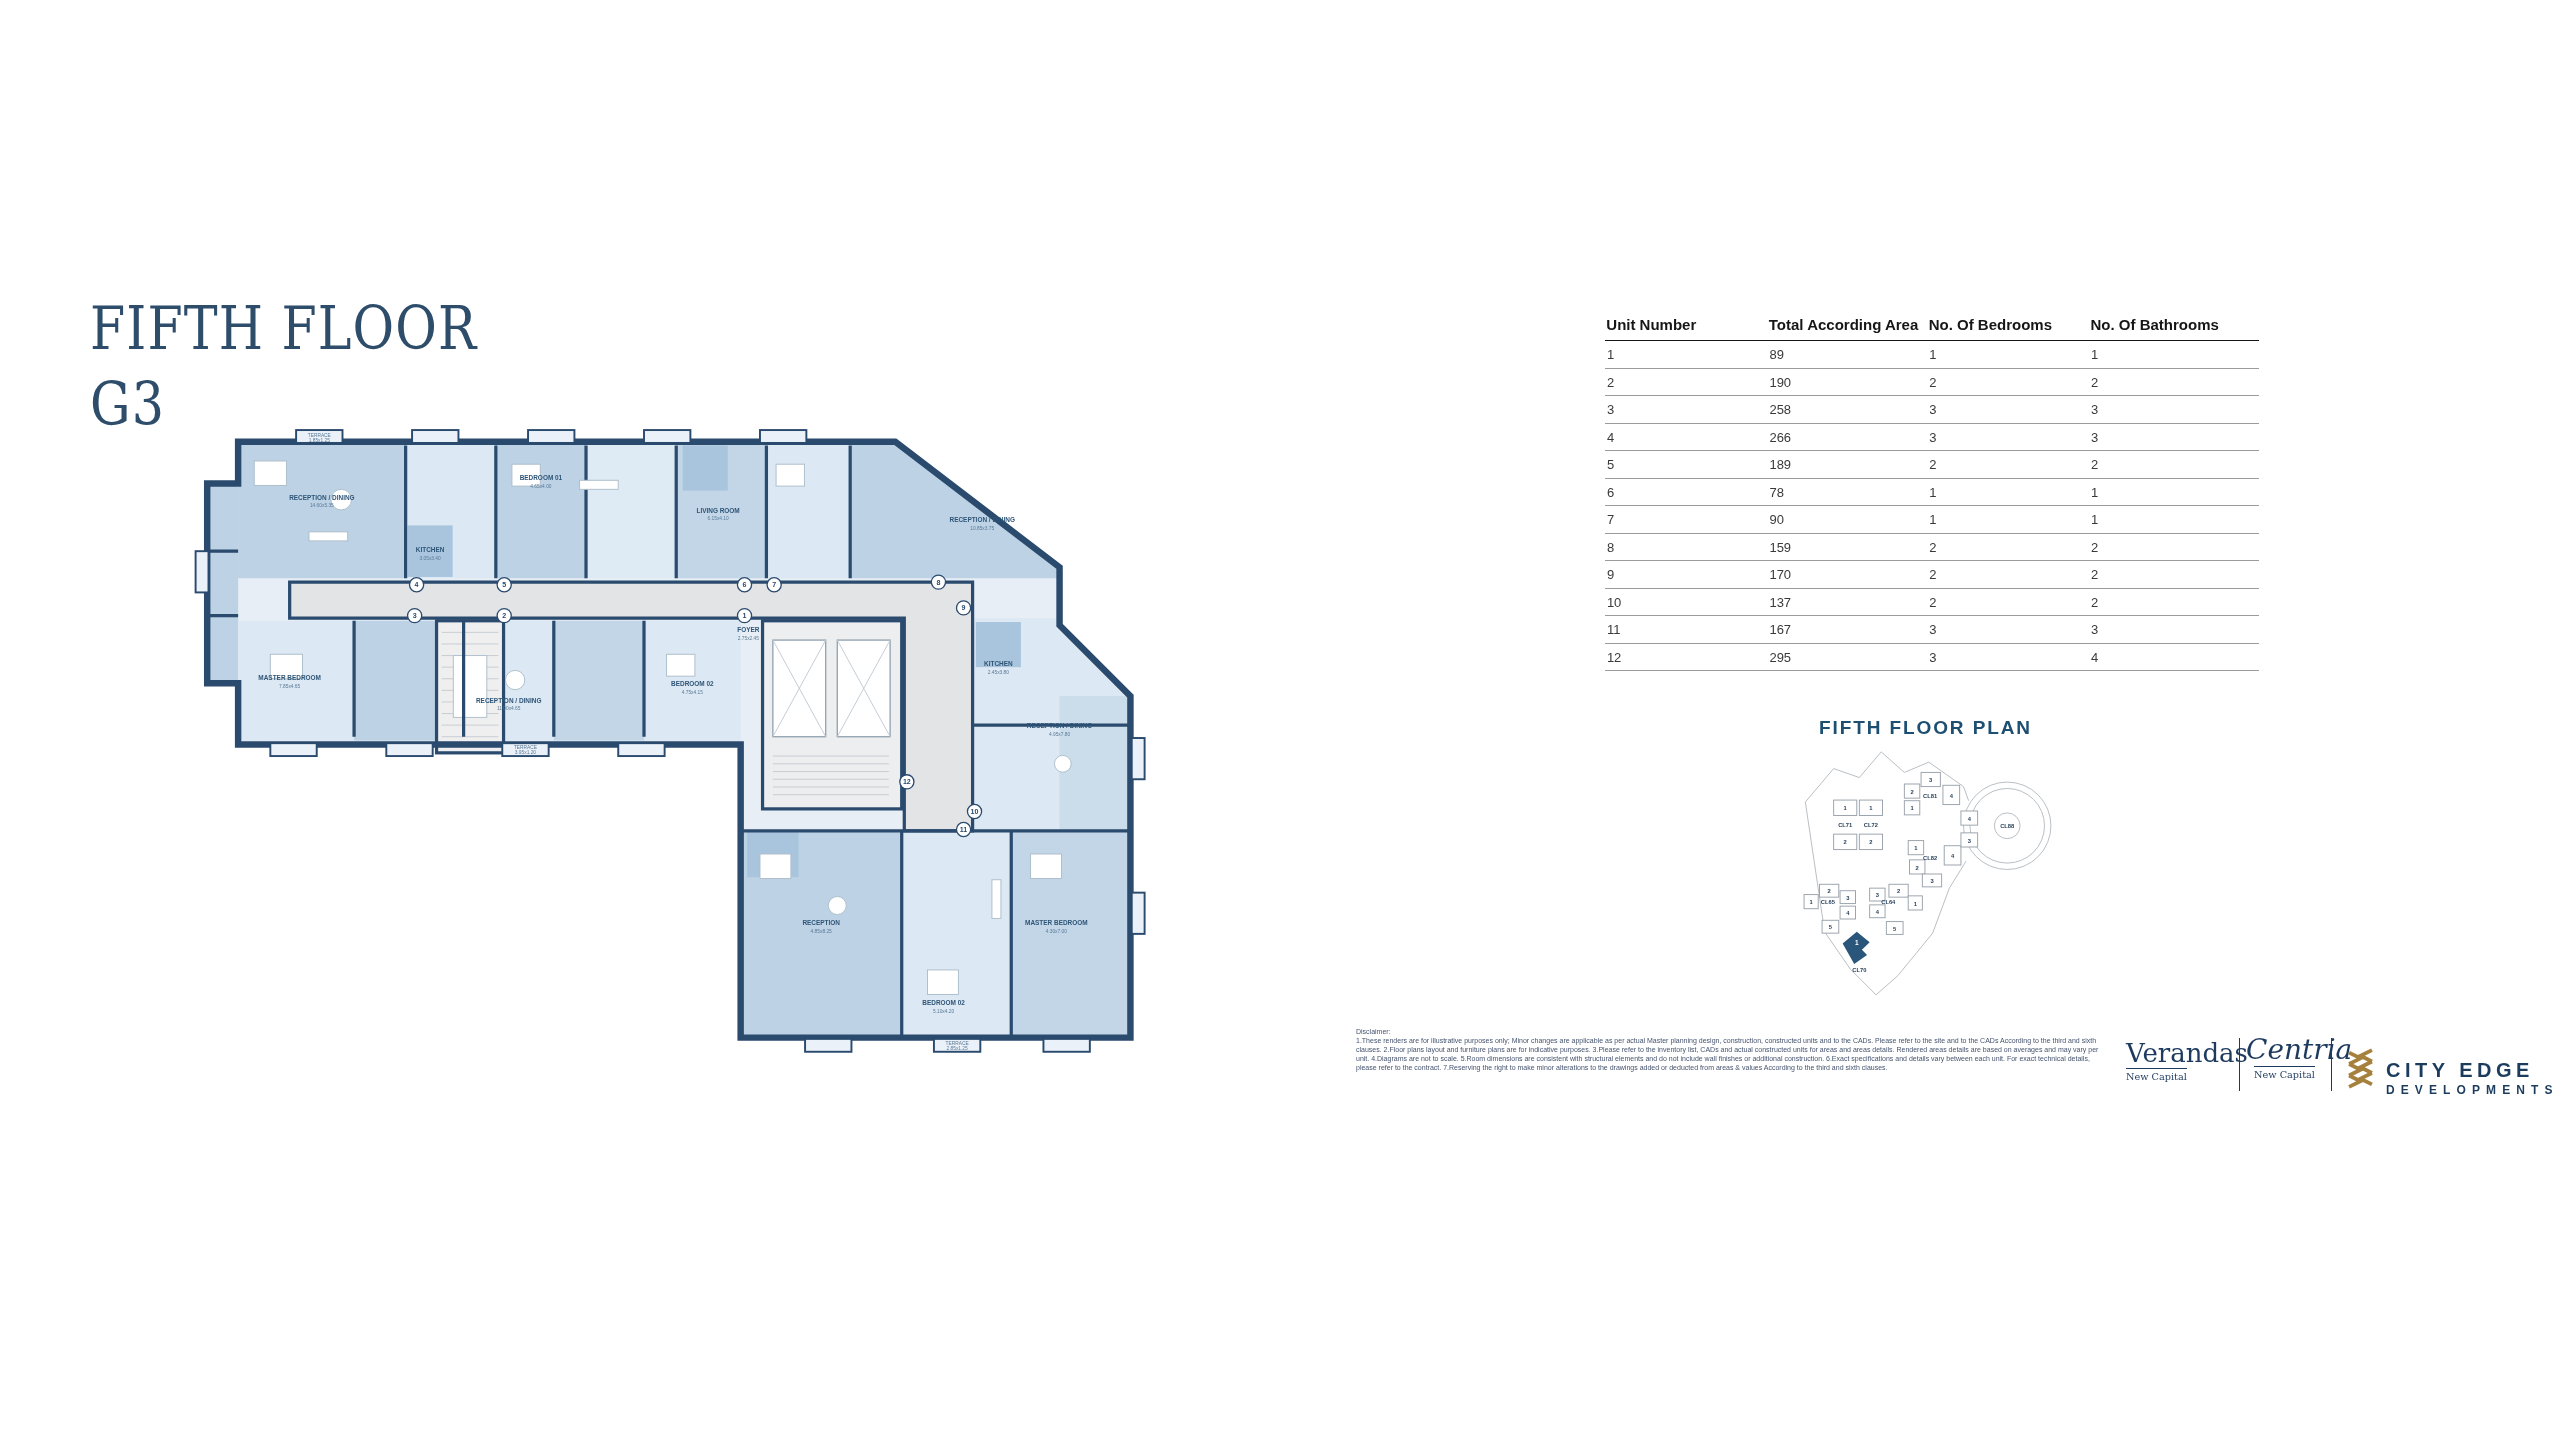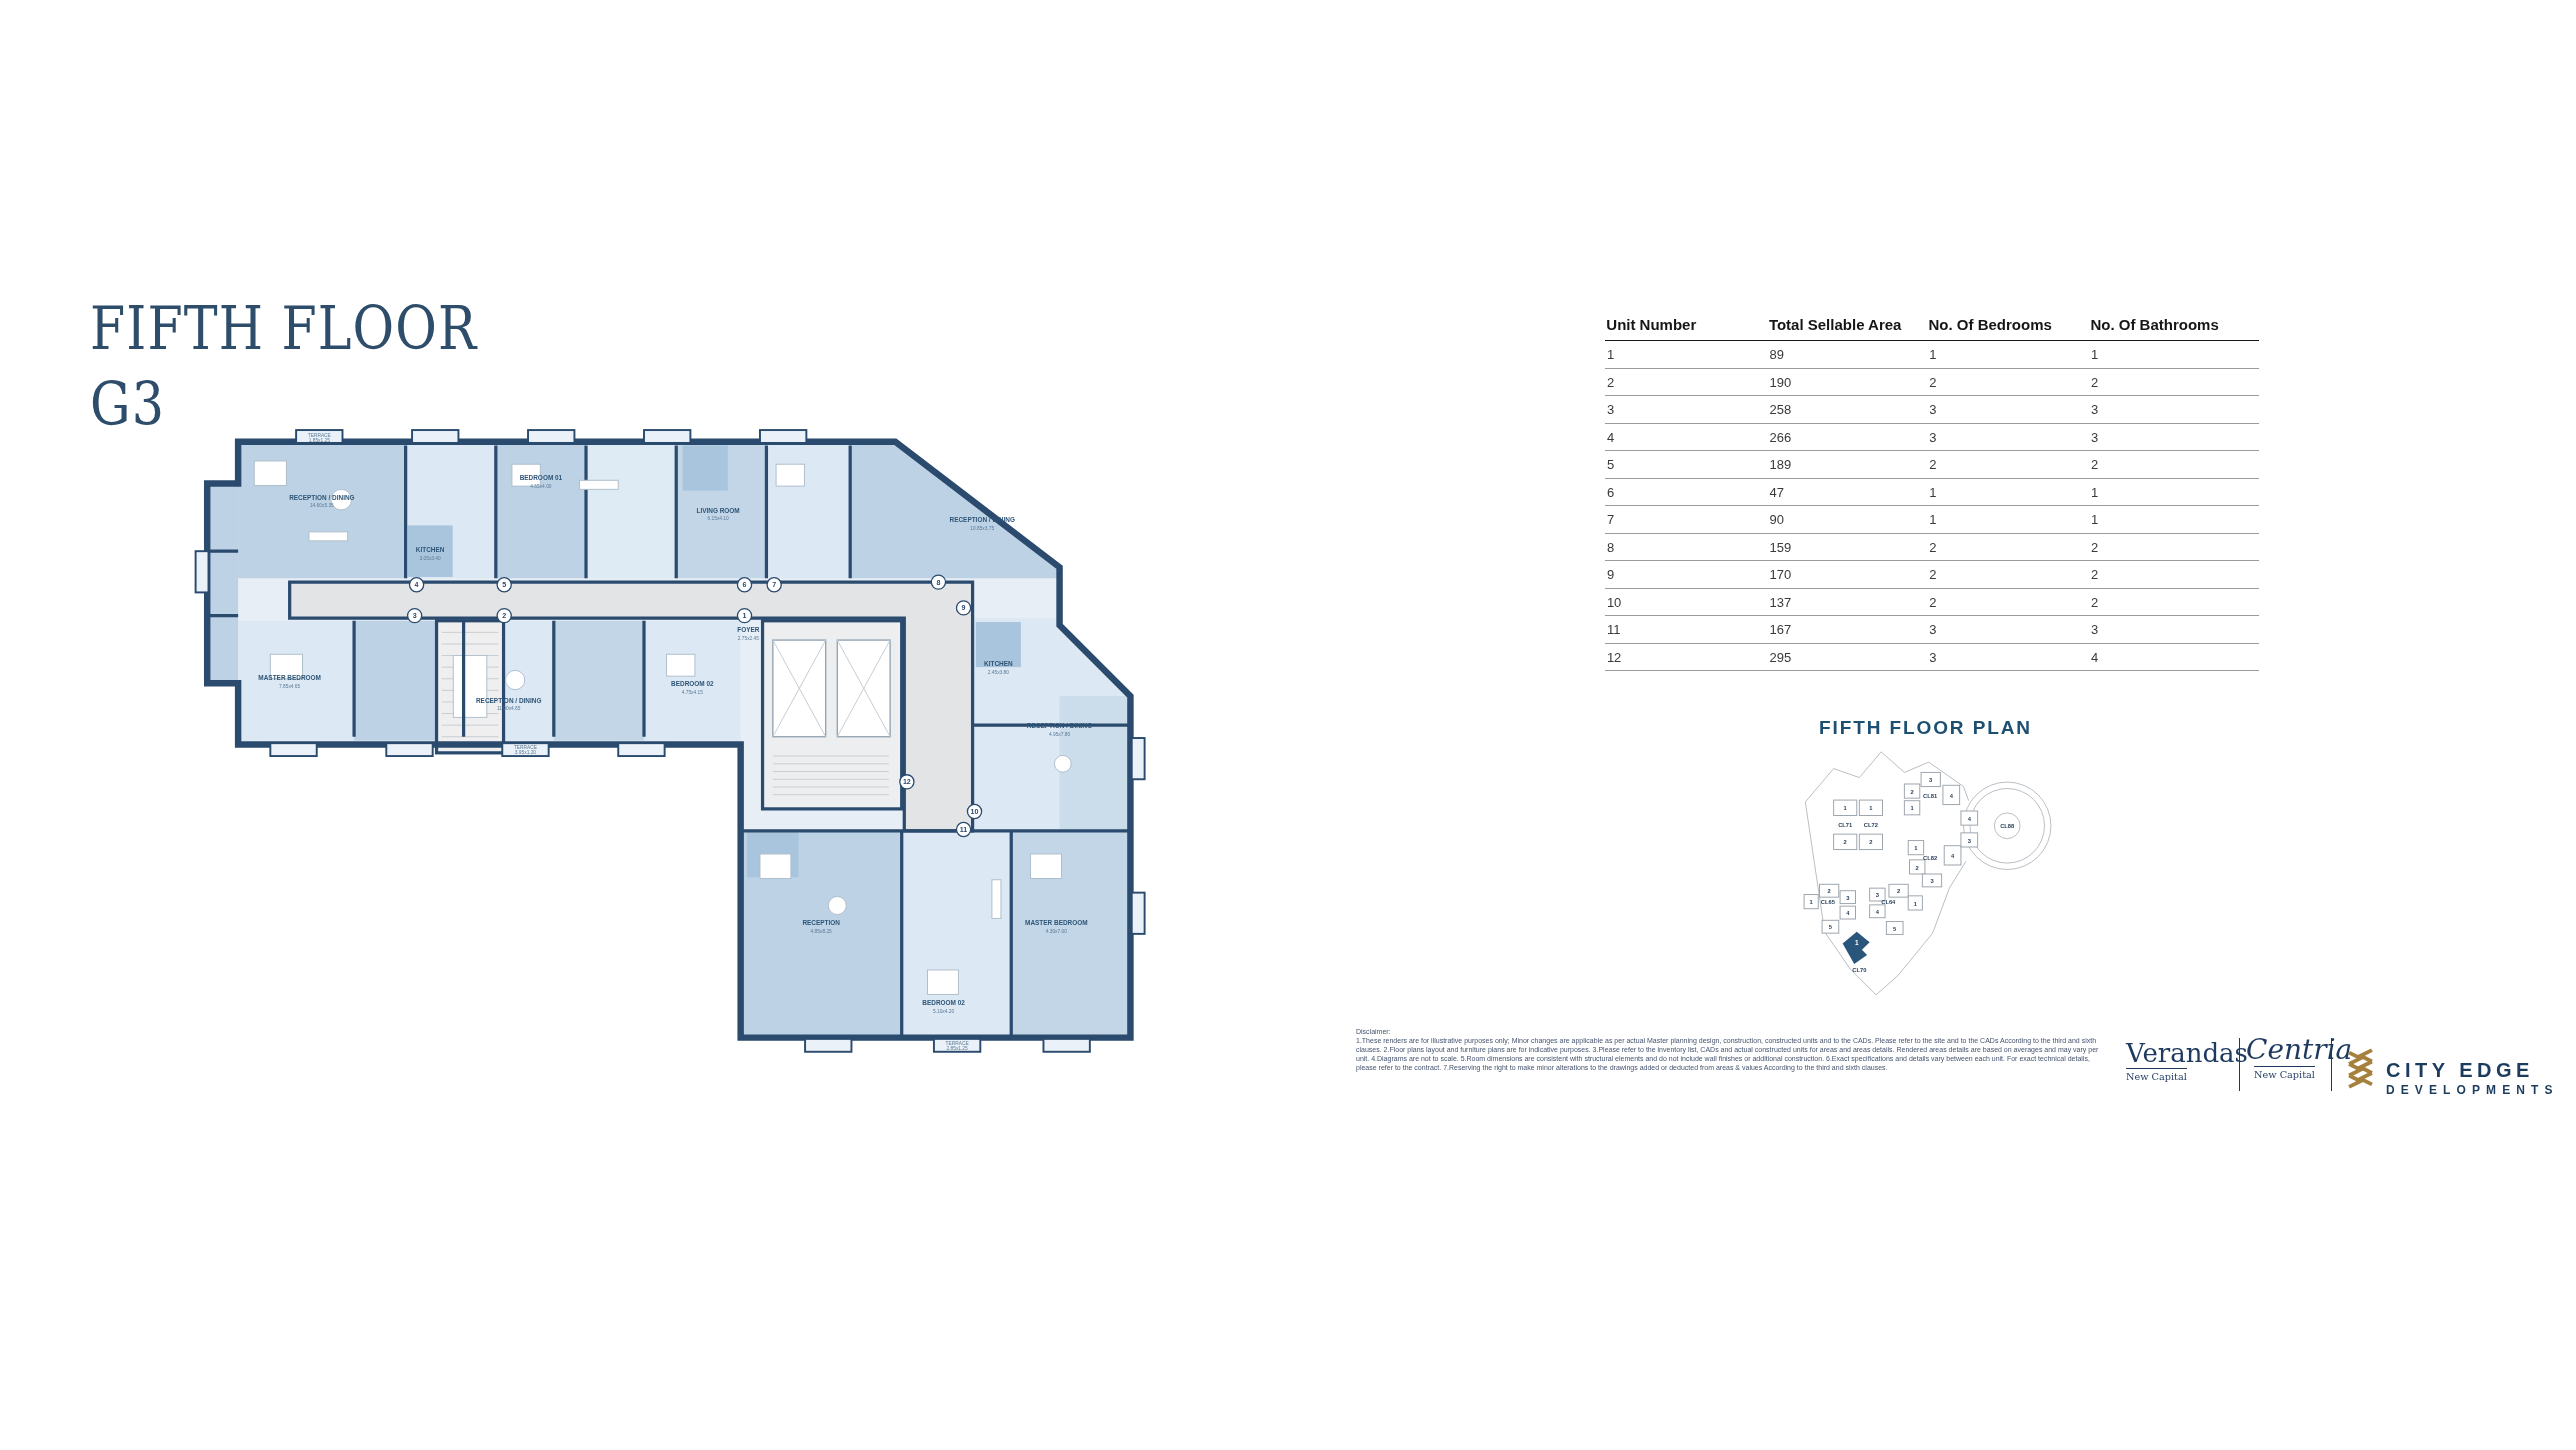--- a/index.html
+++ b/index.html
@@ -241,21 +241,21 @@
          <text class="marker-num" x="1196" y="666">11</text>
         </g>
     </g>
   </svg>
 
   <div class="abs" id="unit-table-wrap">
     <table>
       <thead>
         <tr>
           <th style="width:163px">Unit Number</th>
-          <th style="width:160px">Total Sellable Area</th>
+          <th style="width:160px">Total According Area</th>
           <th style="width:162px">No. Of Bedrooms</th>
           <th style="width:170px">No. Of Bathrooms</th>
         </tr>
       </thead>
       <tbody>
           <tr>
             <td>1</td>
             <td>89</td>
             <td>1</td>
             <td>1</td>
@@ -279,21 +279,21 @@
             <td>3</td>
           </tr>
           <tr>
             <td>5</td>
             <td>189</td>
             <td>2</td>
             <td>2</td>
           </tr>
           <tr>
             <td>6</td>
-            <td>47</td>
+            <td>78</td>
             <td>1</td>
             <td>1</td>
           </tr>
           <tr>
             <td>7</td>
             <td>90</td>
             <td>1</td>
             <td>1</td>
           </tr>
           <tr>

